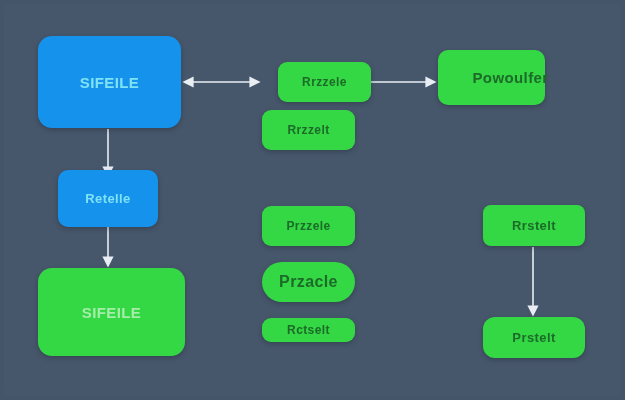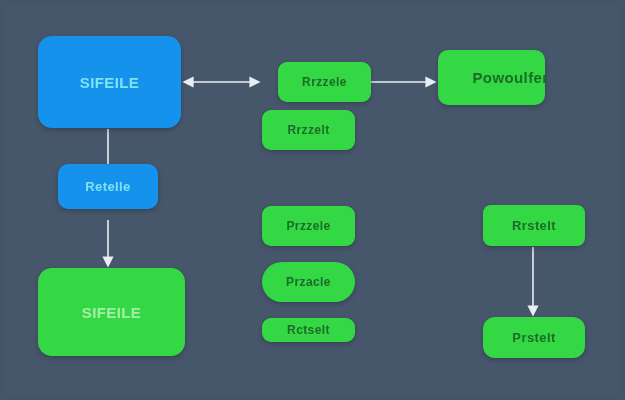--- a/index.html
+++ b/index.html
@@ -88,30 +88,30 @@
       </div>
       <div class="node green" style="left: 278px; top: 62px; width: 93px; height: 40px; border-radius: 9px; font-size: 12px;">
         <span class="lbl">Rrzzele</span>
       </div>
       <div class="node green" style="left: 438px; top: 50px; width: 107px; height: 55px; border-radius: 10px; font-size: 15px; padding-left: 38px;">
         <span class="lbl">Powoulfer</span>
       </div>
       <div class="node green" style="left: 262px; top: 110px; width: 93px; height: 40px; border-radius: 9px; font-size: 12px;">
         <span class="lbl">Rrzzelt</span>
       </div>
-      <div class="node blue" style="left: 58px; top: 164px; width: 100px; height: 45px; border-radius: 10px; font-size: 13px;">
+      <div class="node blue" style="left: 58px; top: 170px; width: 100px; height: 57px; border-radius: 10px; font-size: 13px;">
         <span class="lbl">Retelle</span>
       </div>
       <div class="node green" style="left: 262px; top: 206px; width: 93px; height: 40px; border-radius: 9px; font-size: 12px;">
         <span class="lbl">Przzele</span>
       </div>
       <div class="node green" style="left: 483px; top: 205px; width: 102px; height: 41px; border-radius: 8px; font-size: 13px;">
         <span class="lbl">Rrstelt</span>
       </div>
-      <div class="node green" style="left: 262px; top: 262px; width: 93px; height: 40px; border-radius: 20px; font-size: 12px;">
+      <div class="node green" style="left: 262px; top: 262px; width: 93px; height: 40px; border-radius: 20px; font-size: 16px;">
         <span class="lbl">Przacle</span>
       </div>
       <div class="node green-pale" style="left: 38px; top: 268px; width: 147px; height: 88px; border-radius: 14px; font-size: 15px;">
         <span class="lbl">SIFEILE</span>
       </div>
       <div class="node green" style="left: 262px; top: 318px; width: 93px; height: 24px; border-radius: 9px; font-size: 12px;">
         <span class="lbl">Rctselt</span>
       </div>
       <div class="node green" style="left: 483px; top: 317px; width: 102px; height: 41px; border-radius: 12px; font-size: 13px;">
         <span class="lbl">Prstelt</span>

